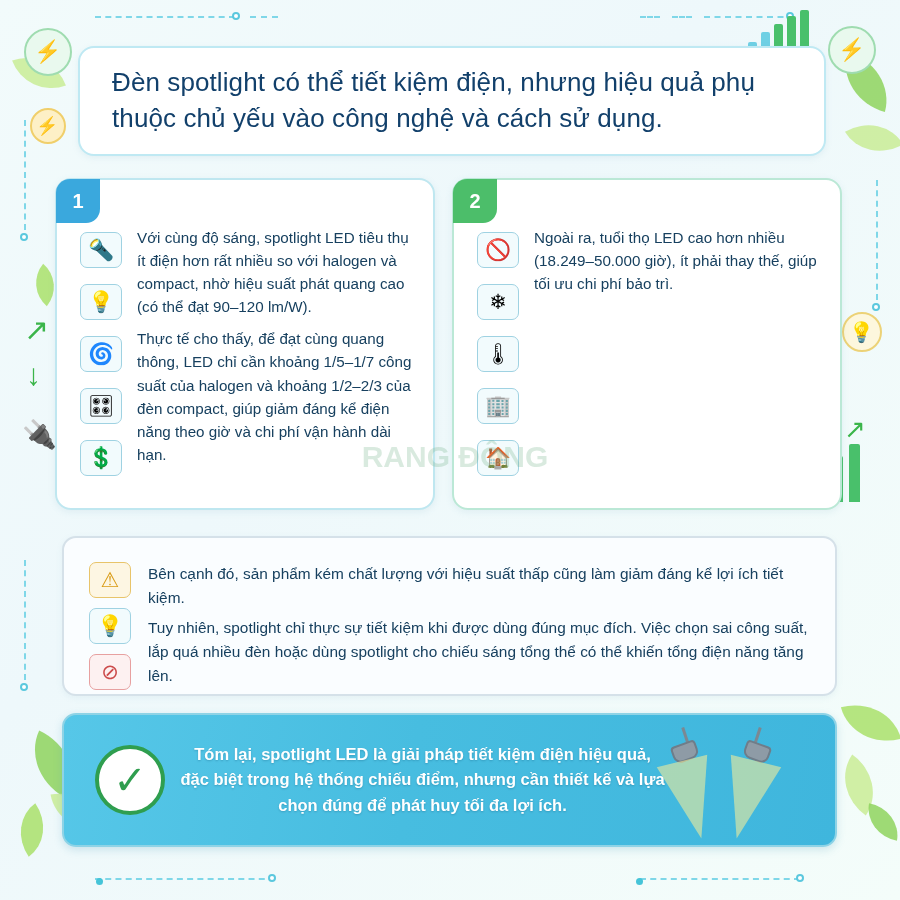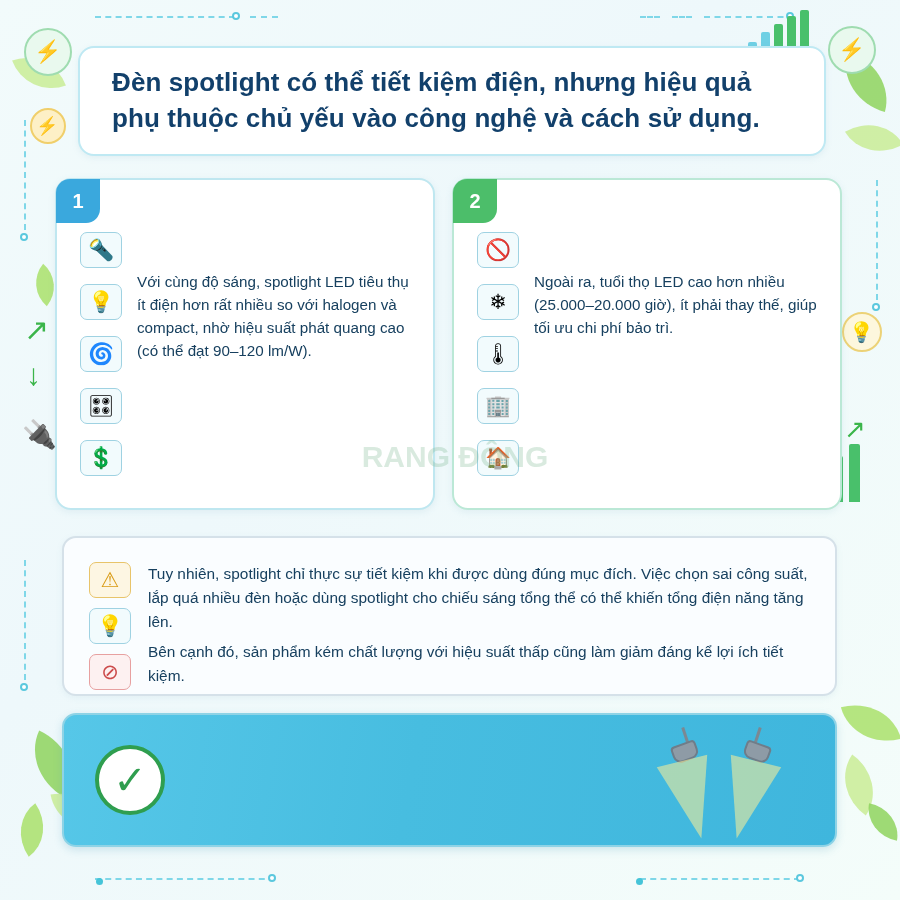--- a/index.html
+++ b/index.html
@@ -37,21 +37,21 @@
   }
 
   
   .header-card {
     position: absolute; left: 78px; top: 46px; width: 748px; height: 110px;
     background: #ffffff; border: 2px solid #bfe9f3; border-radius: 16px;
     box-shadow: 0 2px 6px rgba(120,170,190,.13);
     display: flex; align-items: center; padding: 0 32px;
   }
   .header-title {
-    font-size: 26px; font-weight: bold; color: #12406b; line-height: 1.38;
+    font-size: 26px; font-weight: normal; color: #12406b; line-height: 1.38;
     letter-spacing: .1px;
   }
 
   
   .col-card {
     position: absolute; top: 178px; height: 332px;
     background: #ffffff; border-radius: 16px;
     box-shadow: 0 2px 7px rgba(120,170,190,.14);
   }
   .col-left  { left: 55px;  width: 380px; border: 2px solid #bfe7f0; }
@@ -61,21 +61,21 @@
     position: absolute; left: -1px; top: -1px; width: 44px; height: 44px;
     border-radius: 14px 0 14px 0;
     display: flex; align-items: center; justify-content: center;
     color: #fff; font-size: 20px; font-weight: bold;
   }
   .num-blue  { background: #3aa8dd; }
   .num-green { background: #4cbe6a; }
 
   .col-body { padding: 46px 18px 12px 18px; display: flex; gap: 10px; }
   .icon-col { width: 52px; flex: none; display: flex; flex-direction: column; gap: 12px; align-items: center; padding-top: 4px; }
-  .txt-col  { flex: 1; font-size: 15.2px; color: #17405f; line-height: 1.52; margin-top: 44px; }
+  .txt-col  { flex: 1; font-size: 15.2px; color: #17405f; line-height: 1.52; }
   .txt-col p { margin-bottom: 9px; }
 
   .mini-icon {
     width: 46px; height: 40px; position: relative;
     display: flex; align-items: center; justify-content: center;
     font-size: 26px;
   }
   .mini-icon .box {
     width: 42px; height: 36px; border-radius: 7px;
     border: 1.6px solid #9fd2e2; background: #f2fbfd;
@@ -236,20 +236,21 @@
           </div>
         <div class="mini-icon">
             <div class="box">🎛</div>
           </div>
         <div class="mini-icon">
             <div class="box">💲</div>
           </div>
       </div>
       <div class="txt-col">
         <p>Với cùng độ sáng, spotlight LED tiêu thụ ít điện hơn rất nhiều so với halogen và compact, nhờ hiệu suất phát quang cao (có thể đạt 90–120 lm/W).</p>
+        <p>Thực tế cho thấy, để đạt cùng quang thông, LED chỉ cần khoảng 1/5–1/7 công suất của halogen và khoảng 1/2–2/3 của đèn compact, giúp giảm đáng kể điện năng theo giờ và chi phí vận hành dài hạn.</p>
       </div>
     </div>
   </div>
 
   <div class="col-card col-right">
     <div class="num-badge num-green">2</div>
     <div class="col-body">
       <div class="icon-col">
         <div class="mini-icon">
             <div class="box">🚫</div>
@@ -261,21 +262,21 @@
             <div class="box">🌡</div>
           </div>
         <div class="mini-icon">
             <div class="box">🏢</div>
           </div>
         <div class="mini-icon">
             <div class="box">🏠</div>
           </div>
       </div>
       <div class="txt-col">
-        <p>Ngoài ra, tuổi thọ LED cao hơn nhiều (25.000–20.000 giờ), ít phải thay thế, giúp tối ưu chi phí bảo trì.</p>
+        <p>Ngoài ra, tuổi thọ LED cao hơn nhiều (18.249–50.000 giờ), ít phải thay thế, giúp tối ưu chi phí bảo trì.</p>
       </div>
     </div>
   </div>
 
   <div class="watermark">
     <div>RANG ĐÔNG</div>
   </div>
 
   <div class="note-card">
     <div class="note-icons">
@@ -283,29 +284,30 @@
           <div class="box" style="border-color:#e8c46a; background:#fdf6e3; color:#d99b16;">⚠</div>
         </div>
       <div class="mini-icon">
           <div class="box">💡</div>
         </div>
       <div class="mini-icon">
           <div class="box" style="border-color:#e7a0a0; background:#fdf1f1; color:#cc4b4b;">⊘</div>
         </div>
     </div>
     <div class="note-text">
+      <p>Bên cạnh đó, sản phẩm kém chất lượng với hiệu suất thấp cũng làm giảm đáng kể lợi ích tiết kiệm.</p>
       <p>Tuy nhiên, spotlight chỉ thực sự tiết kiệm khi được dùng đúng mục đích. Việc chọn sai công suất, lắp quá nhiều đèn hoặc dùng spotlight cho chiếu sáng tổng thể có thể khiến tổng điện năng tăng lên.</p>
-      <p>Bên cạnh đó, sản phẩm kém chất lượng với hiệu suất thấp cũng làm giảm đáng kể lợi ích tiết kiệm.</p>
     </div>
   </div>
 
   <div class="concl-card">
     <div class="check-wrap">
       <div class="check-circle">✓</div>
     </div>
+    <div class="concl-text">Tóm lại, spotlight LED là giải pháp tiết kiệm điện hiệu quả, đặc biệt trong hệ thống chiếu điểm, nhưng cần thiết kế và lựa chọn đúng để phát huy tối đa lợi ích.</div>
     <div class="spotlights">
       <div class="lamp-arm" style="left:46px; top:4px; height:18px; transform:rotate(-18deg);"></div>
       <div class="lamp-arm" style="left:118px; top:4px; height:18px; transform:rotate(18deg);"></div>
       <div class="lamp" style="left:34px; top:20px; transform:rotate(-20deg);"></div>
       <div class="lamp" style="left:106px; top:20px; transform:rotate(20deg);"></div>
       <div class="beam" style="left:18px; top:38px; transform:rotate(-14deg); transform-origin: top center;"></div>
       <div class="beam" style="left:92px; top:38px; transform:rotate(14deg); transform-origin: top center;"></div>
     </div>
   </div>
 

